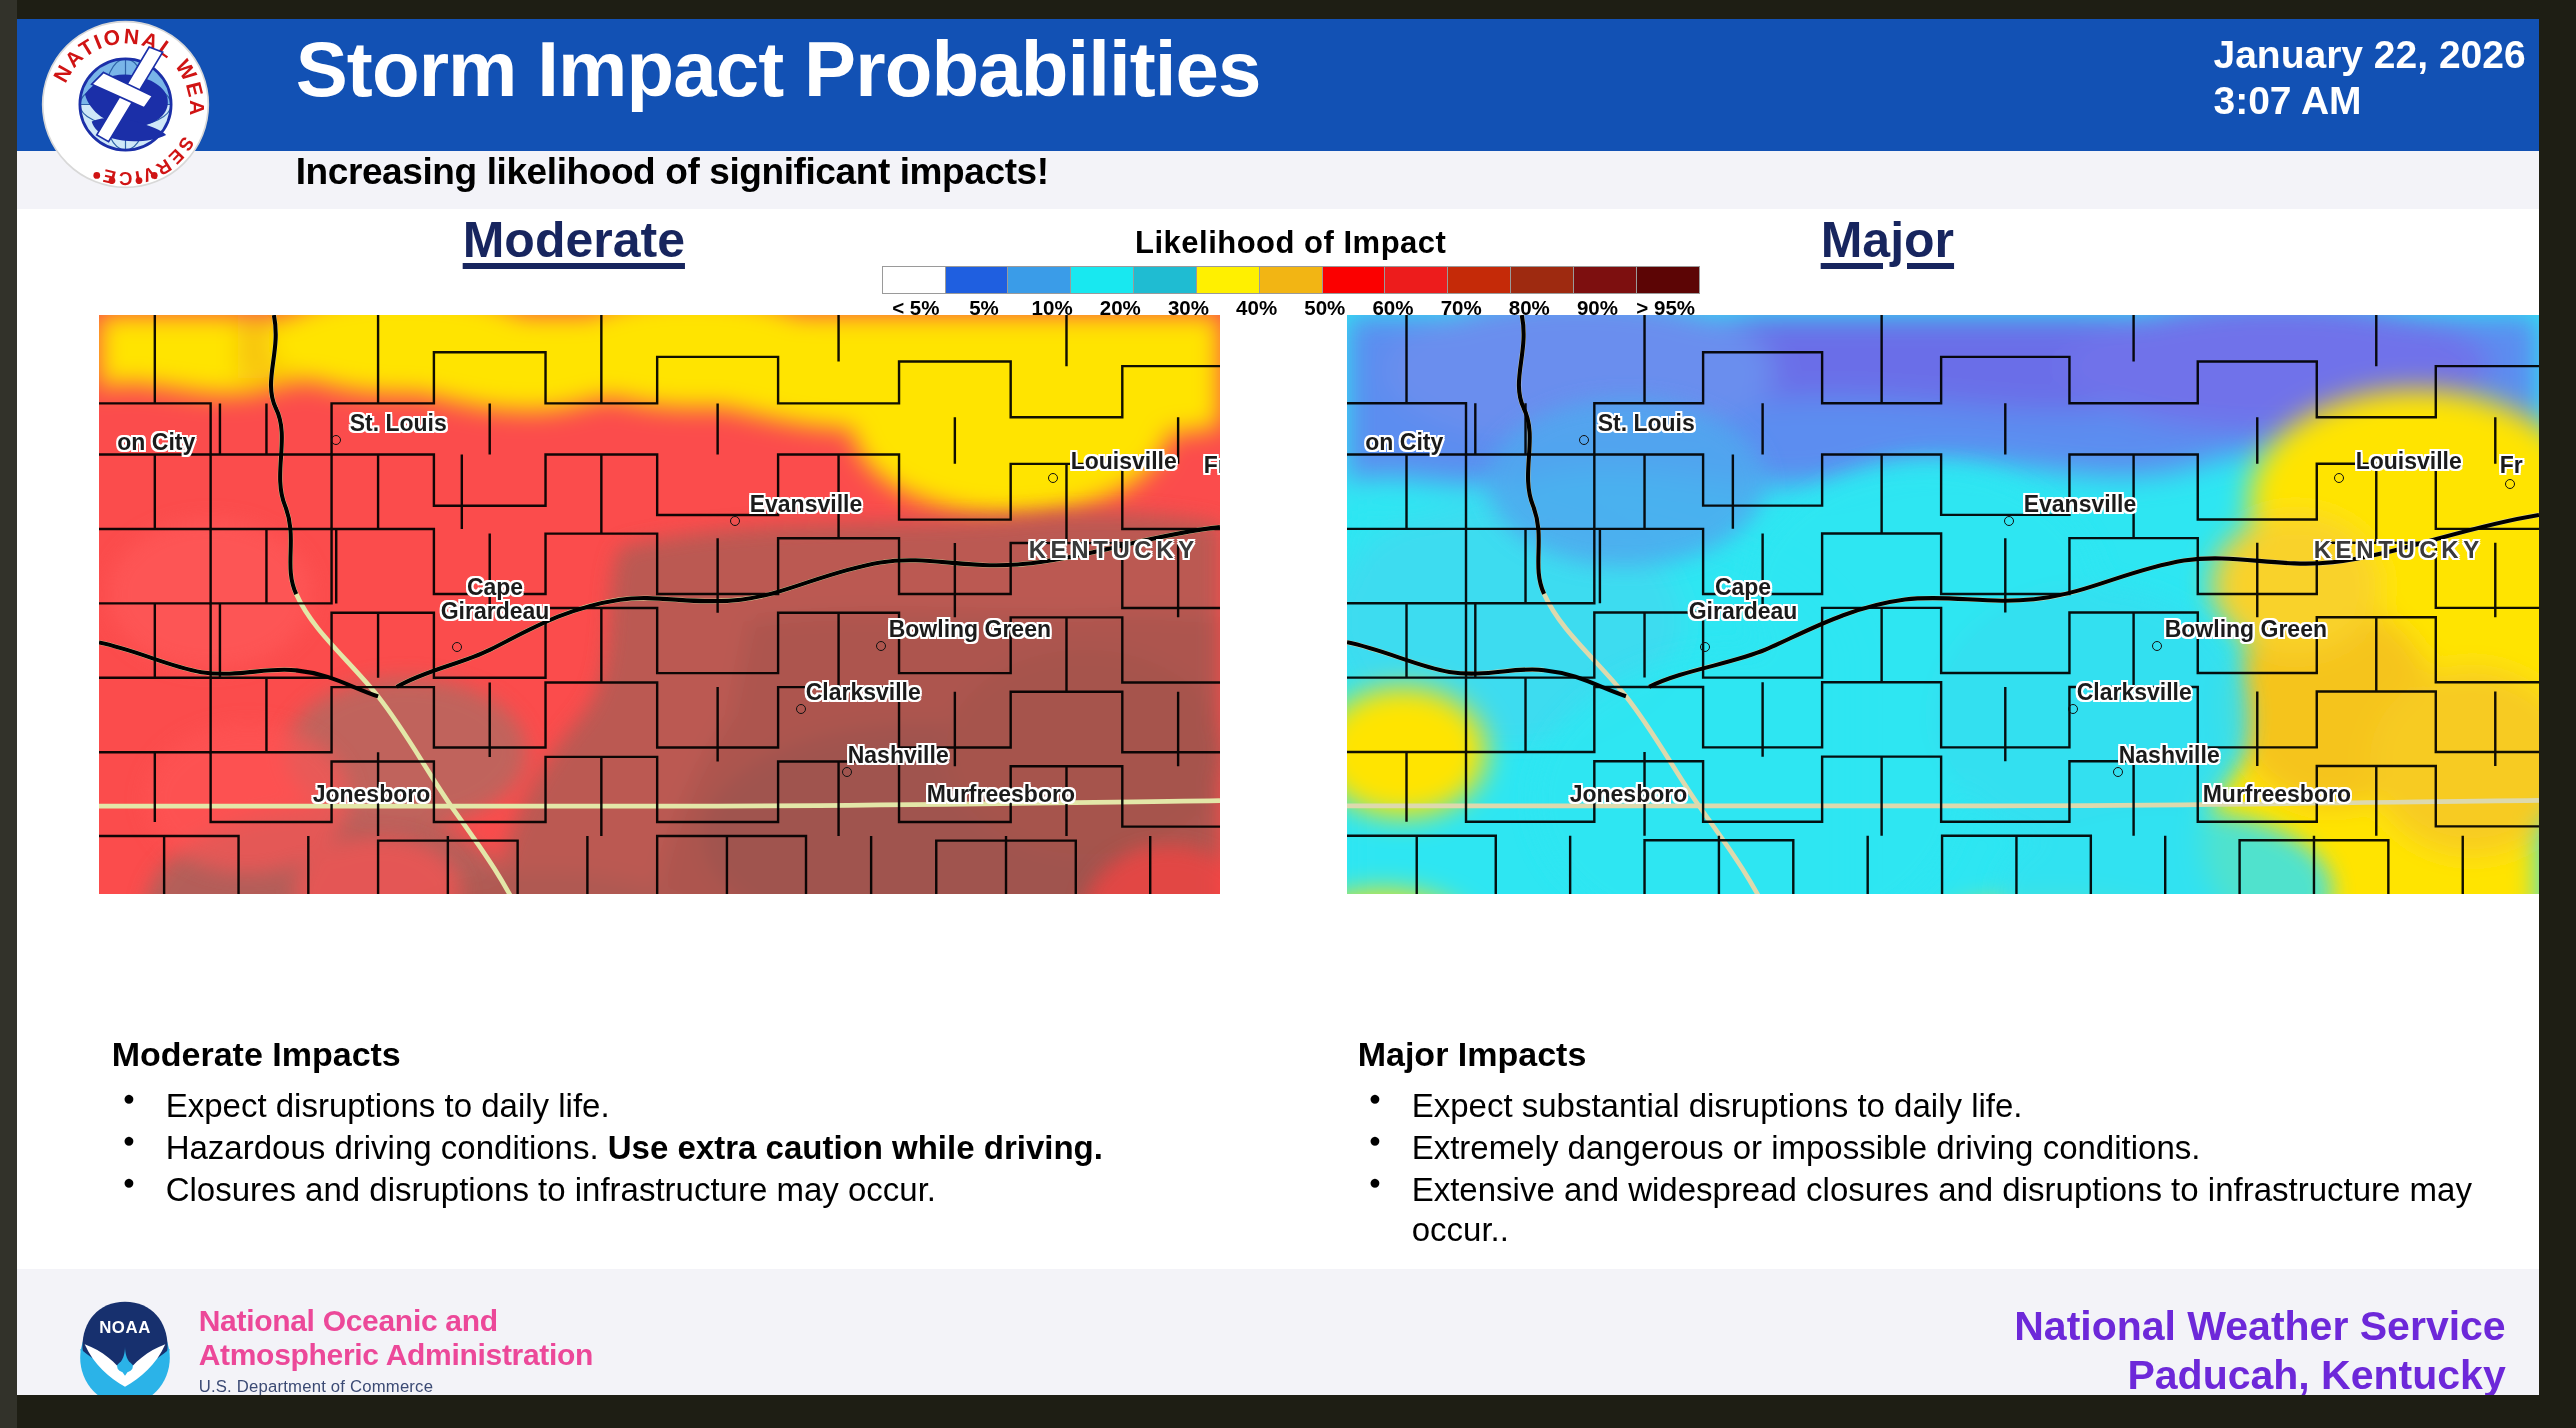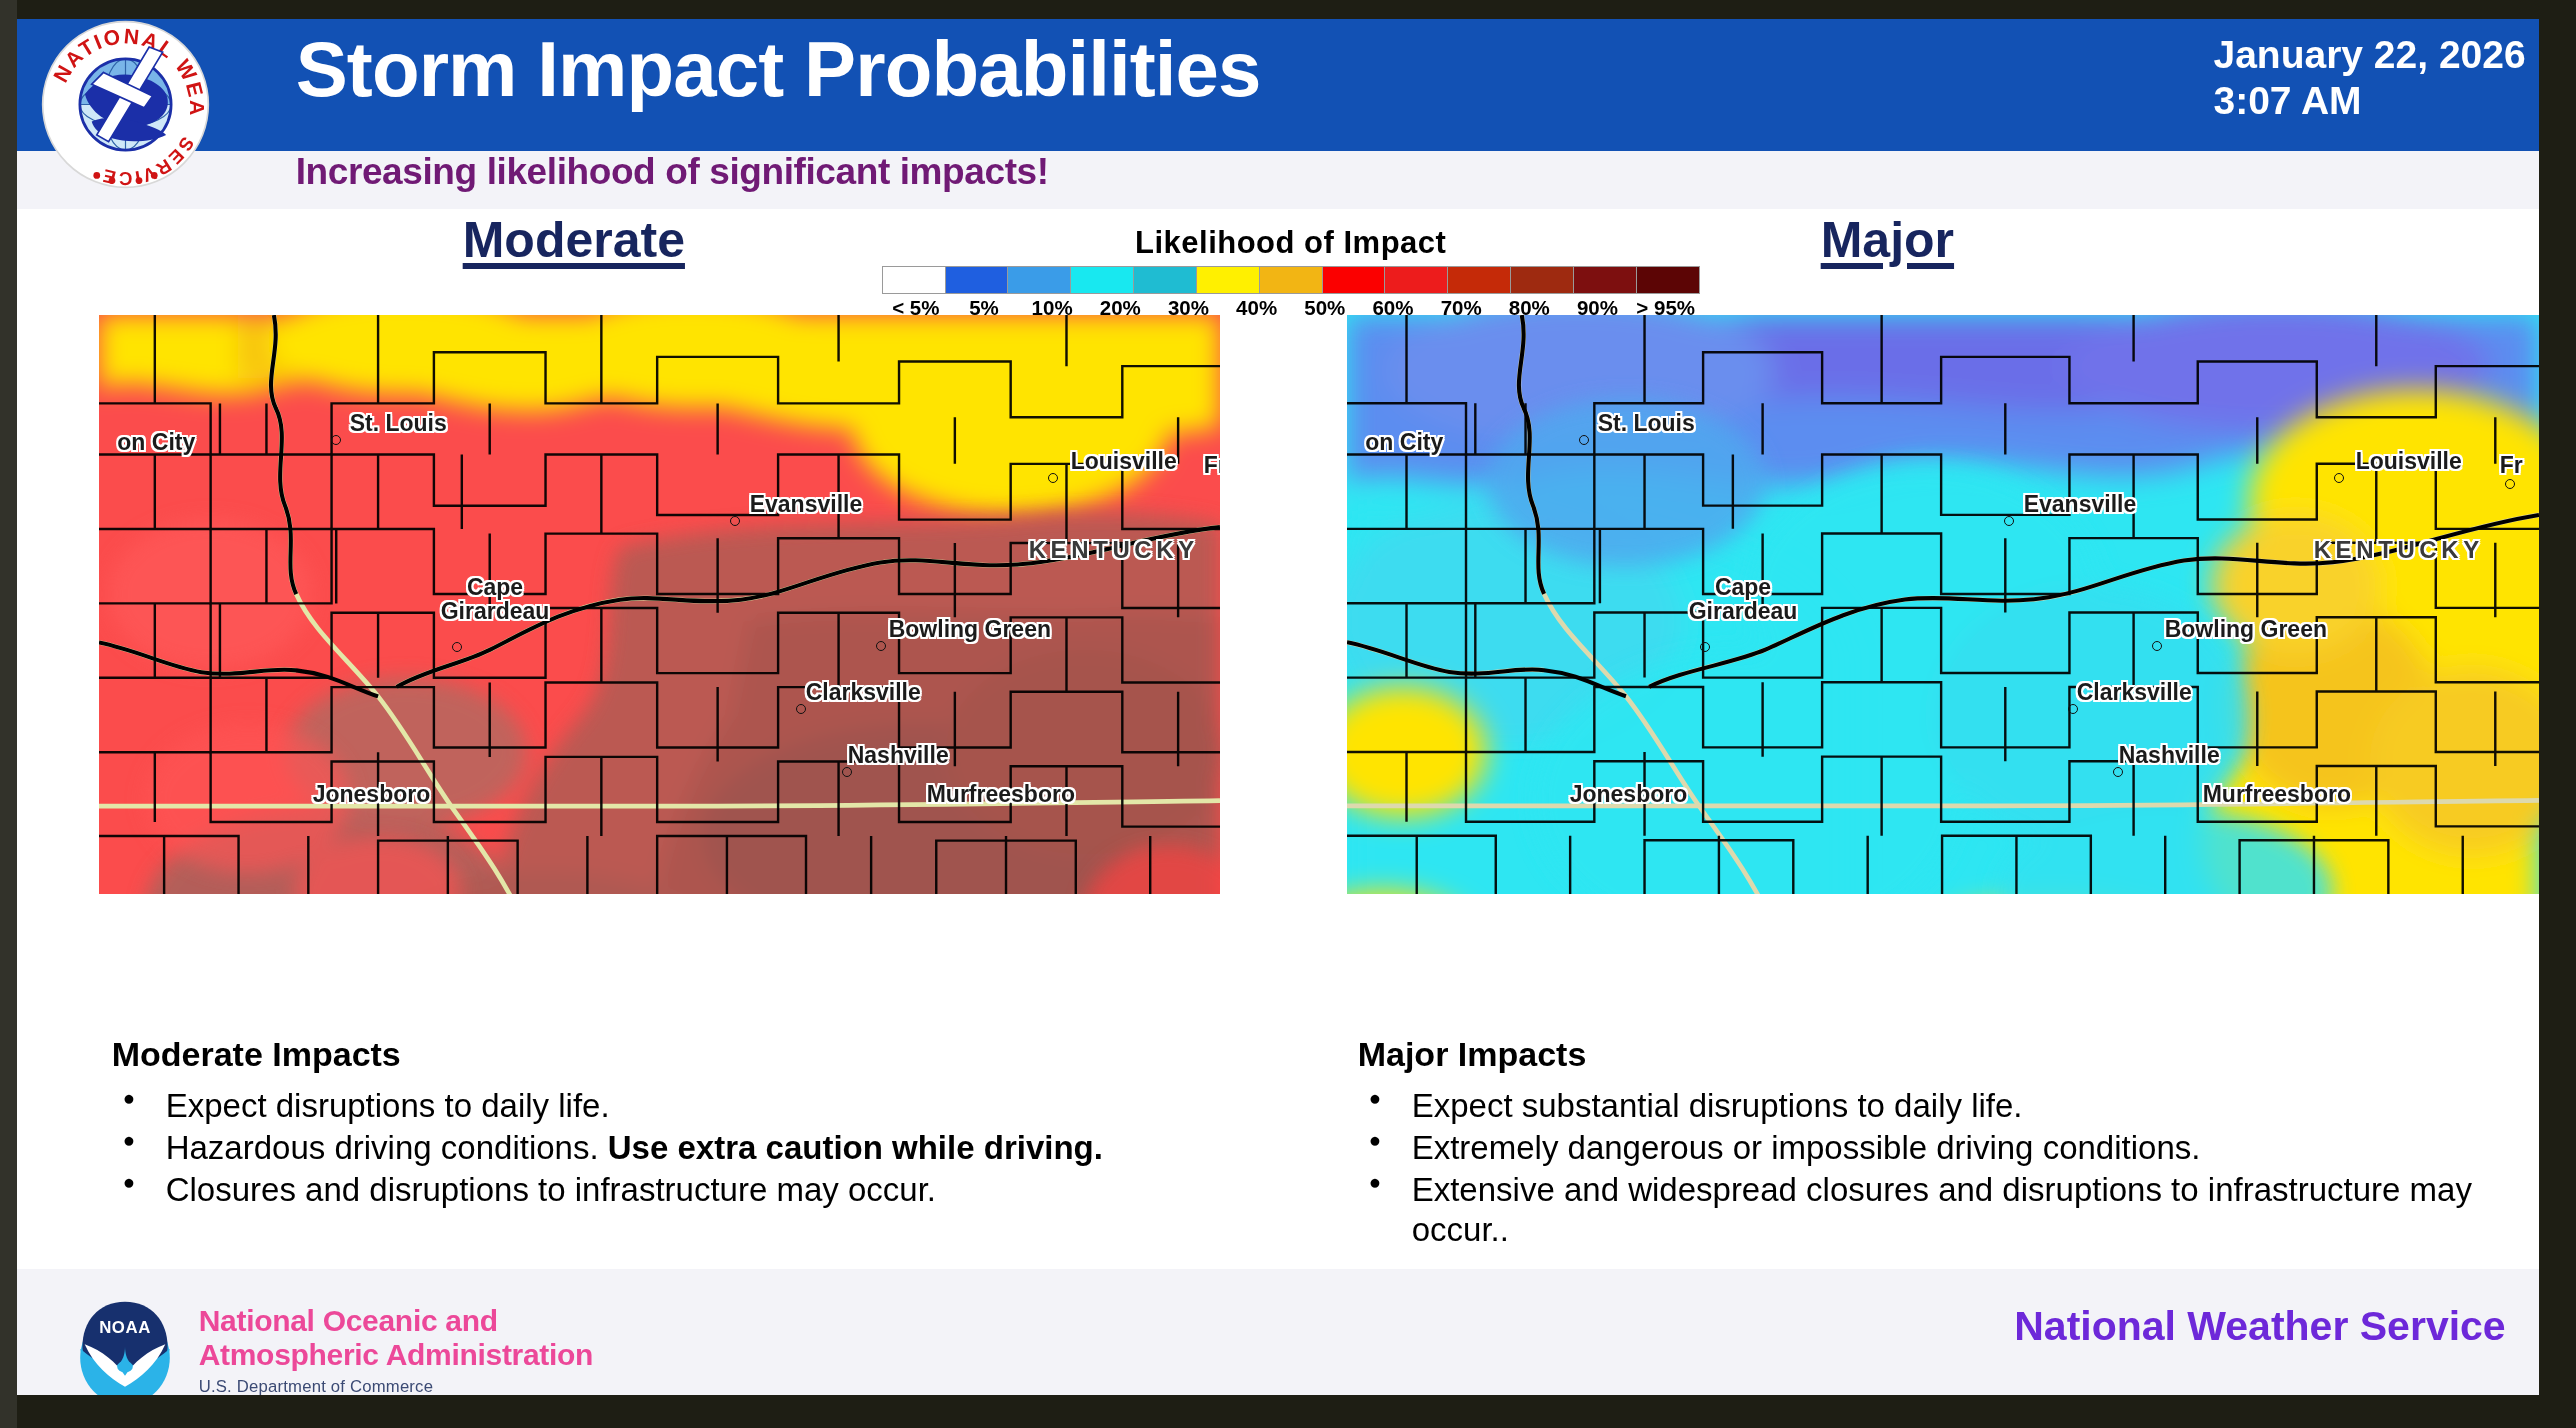--- a/index.html
+++ b/index.html
@@ -61,21 +61,21 @@
     position: absolute;
     left: 0; top: 132px;
     width: 2522px; height: 58px;
     background: #f3f3f8;
   }
   #subhead-text {
     position: absolute;
     left: 279px; top: 132px;
     font-size: 37px;
     font-weight: bold;
-    color: #701a75;
+    color: #000000;
     letter-spacing: -0.4px;
   }
 
   
   .panel-heading {
     position: absolute;
     top: 192px;
     font-size: 50px;
     font-weight: bold;
     color: #17255e;
@@ -580,17 +580,18 @@
     </svg>
 
     <div id="noaa-text">
       <div class="noaa-line">National Oceanic and</div>
       <div class="noaa-line">Atmospheric Administration</div>
       <div id="noaa-dept">U.S. Department of Commerce</div>
     </div>
 
     <div id="office-block">
       <div>National Weather Service</div>
+      <div>Paducah, Kentucky</div>
     </div>
 
   </div>
 </div>
 
 
 </body></html>

